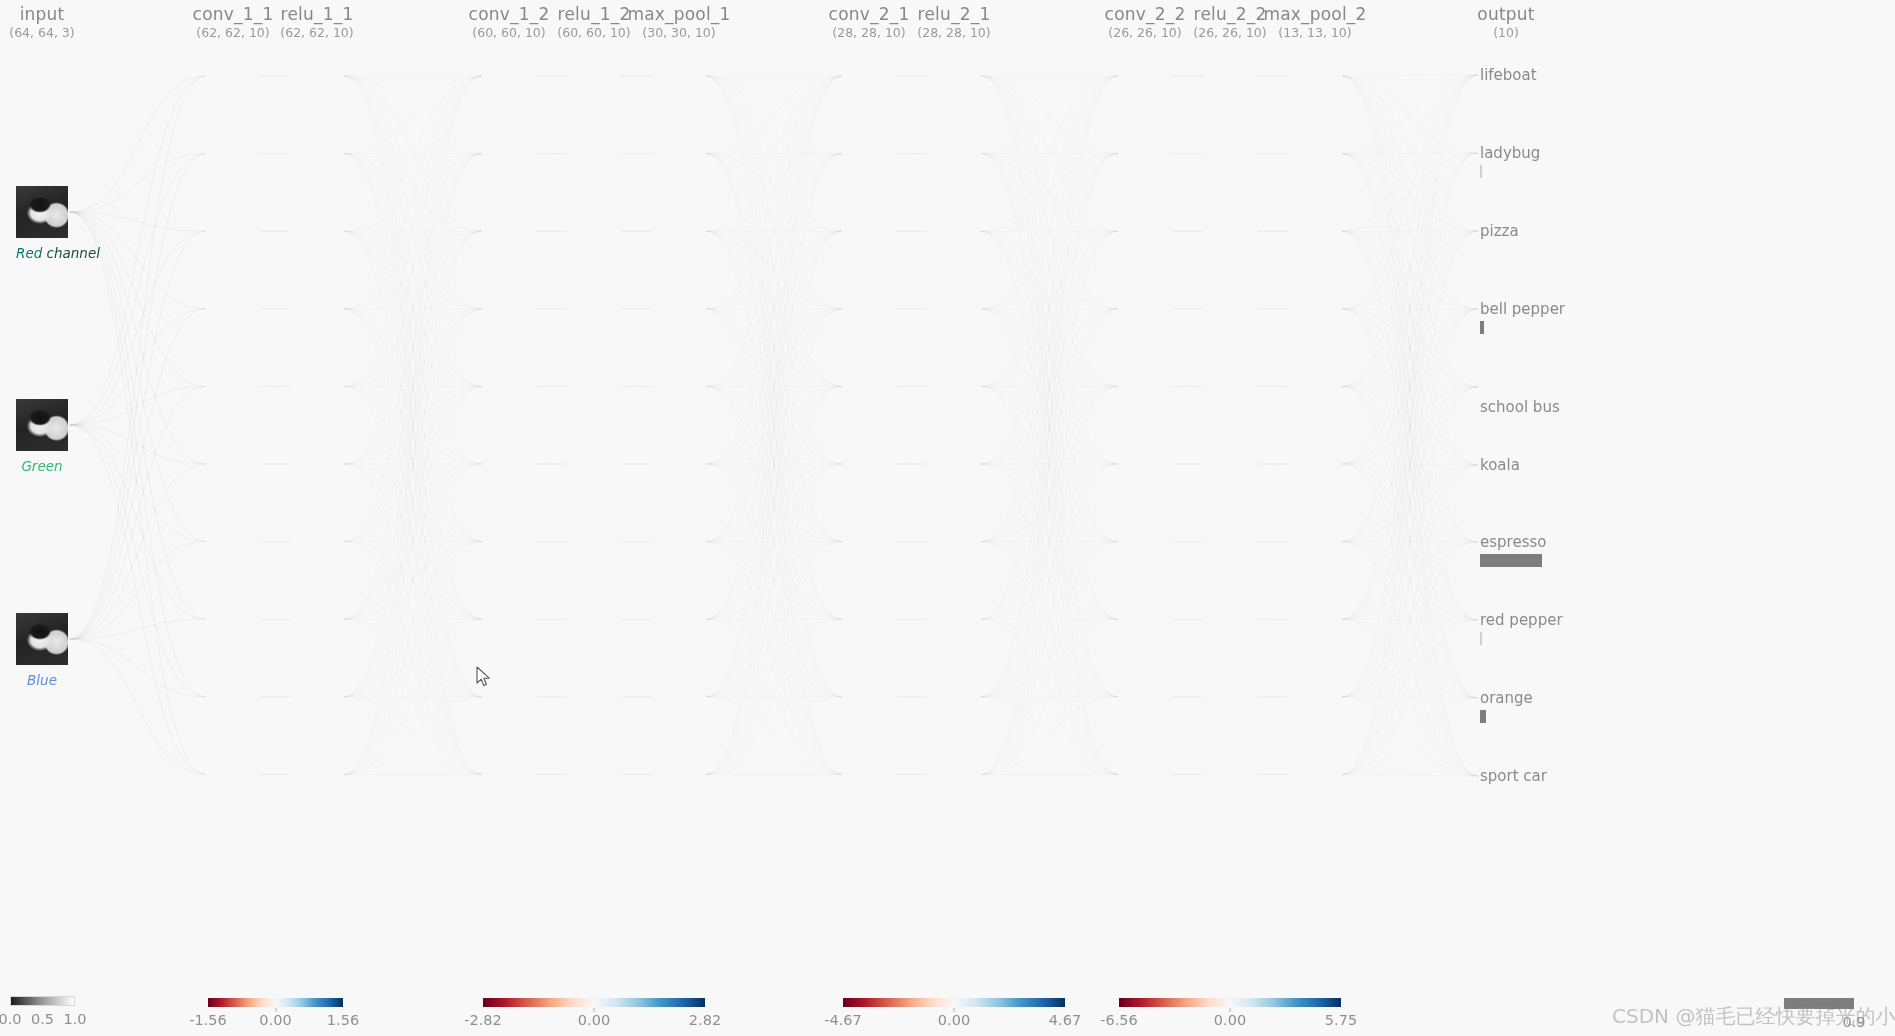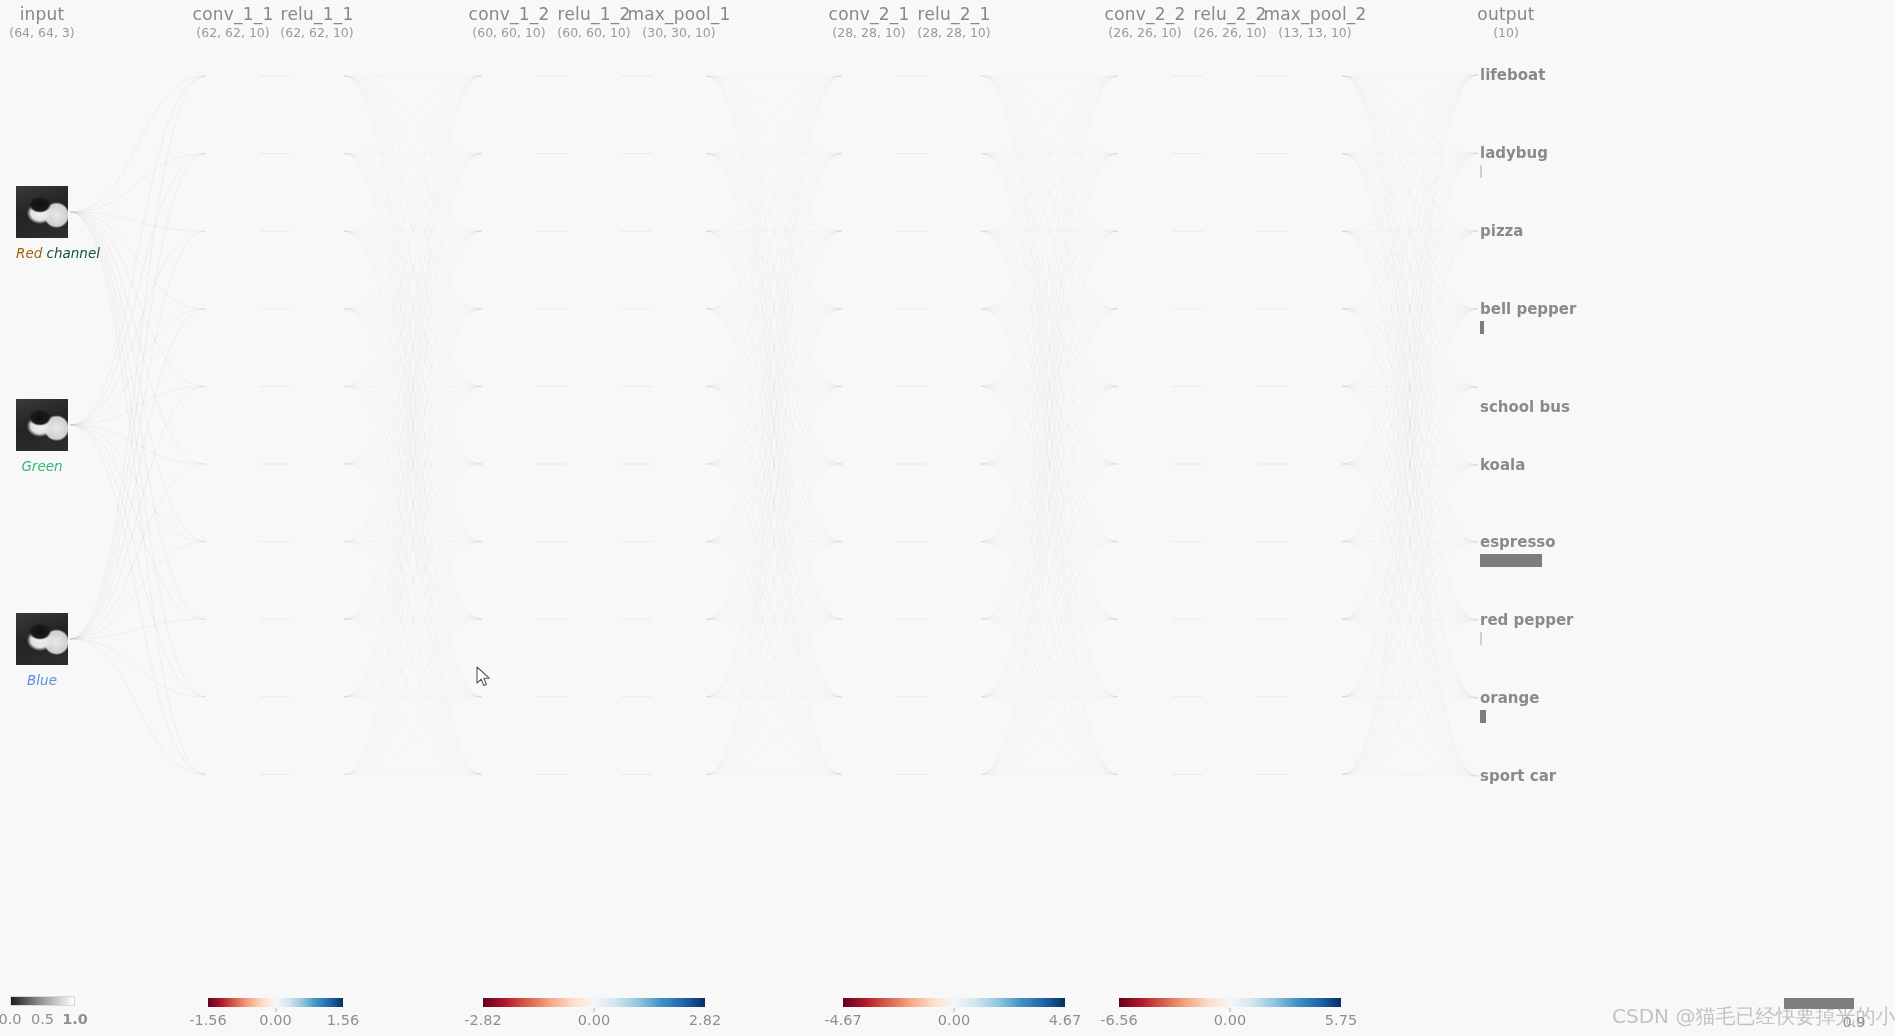--- a/index.html
+++ b/index.html
@@ -36,21 +36,21 @@
     background:
       radial-gradient(ellipse 30% 22% at 46% 36%, #101010 0%, #1a1a1a 55%, rgba(26,26,26,0) 72%),
       radial-gradient(ellipse 36% 30% at 46% 52%, #f2f2f2 0%, #e2e2e2 48%, rgba(226,226,226,0) 70%),
       radial-gradient(circle at 78% 56%, #e8e8e8 0%, #cfcfcf 22%, rgba(0,0,0,0) 26%),
       linear-gradient(160deg, #3a3a3a 0%, #242424 45%, #2e2e2e 100%);
   }
   .chan .lbl { margin-top: 7px; font-size: 13.5px; font-style: italic; text-align: center; width: 52px; white-space: nowrap; }
   .chan .lbl .sub { color: #14532d; font-style: italic; }
 
   
-  .out-row { position: absolute; font-weight: bold; }
+  .out-row { position: absolute; }
   .out-row .cls { font-size: 15px; color: #8a8a8a; line-height: 18px; white-space: nowrap; }
   .out-row .barwrap { margin-top: 3px; height: 13px; }
   .out-row .bar { height: 13px; background: #7d7d7d; }
 
   
   .cbar { position: absolute; }
   .cbar .strip { height: 9px; border-radius: 0; }
   .cbar .ticks { position: relative; height: 22px; margin-top: 5px; }
   .cbar .tick { position: absolute; top: 0; font-size: 14.5px; color: #8f8f8f; transform: translateX(-50%); white-space: nowrap; }
   .cbar .notch { position: absolute; top: -4px; width: 1px; height: 4px; background: #b0b0b0; transform: translateX(-50%); }
@@ -617,21 +617,21 @@
         <div class="name">output</div>
         <div class="shape">(10)</div>
       </div>
     </div>
 
   <div id="channels">
       <div class="chan" style="left: 16px; top: 186px;">
         <div class="thumb">
           <div class="bg"></div>
         </div>
-        <div class="lbl"><span style="color: #a16207;">Red</span><span class="sub"> channel</span></div>
+        <div class="lbl"><span style="color: #0f766e;">Red</span><span class="sub"> channel</span></div>
       </div>
       <div class="chan" style="left: 16px; top: 399px;">
         <div class="thumb">
           <div class="bg"></div>
         </div>
         <div class="lbl"><span style="color: rgb(53, 183, 122);">Green</span></div>
       </div>
       <div class="chan" style="left: 16px; top: 613px;">
         <div class="thumb">
           <div class="bg"></div>
@@ -805,21 +805,21 @@
         </div>
       </div>
     </div>
 
   <div id="cbars">
       <div class="cbar gray" style="left: 10px; top: 996px; width: 65px;">
         <div class="strip"></div>
         <div class="ticks">
           <div class="tick" style="left: 0%;">0.0</div>
           <div class="tick" style="left: 50%;">0.5</div>
-          <div class="tick" style="left: 100%; font-weight: bold;">1.0</div>
+          <div class="tick" style="left: 100%;">1.0</div>
         </div>
       </div>
       <div class="cbar" style="left: 208px; top: 998px; width: 135px;">
         <div class="strip" style="background: linear-gradient(to right, rgb(103, 0, 31) 0%, rgb(178, 24, 43) 10%, rgb(214, 96, 77) 20%, rgb(244, 165, 130) 30%, rgb(253, 219, 199) 40%, rgb(247, 247, 247) 50%, rgb(209, 229, 240) 60%, rgb(146, 197, 222) 70%, rgb(67, 147, 195) 80%, rgb(33, 102, 172) 90%, rgb(5, 48, 97) 100%);"></div>
         <div class="ticks">
           <div class="tick" style="left: 0%;">-1.56</div>
           <div class="tick" style="left: 50%;">0.00</div>
           <div class="notch" style="left: 50%;"></div>
           <div class="tick" style="left: 100%;">1.56</div>
         </div>

